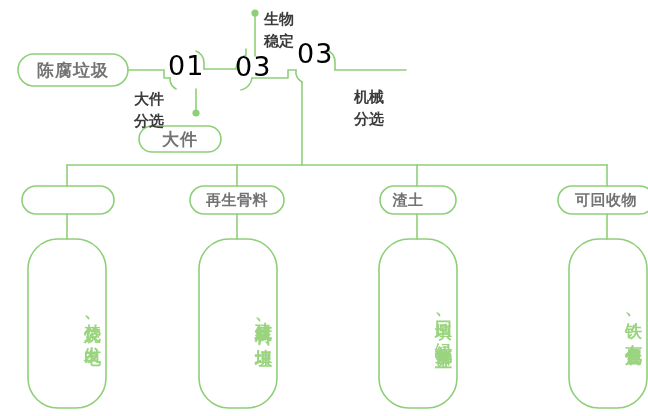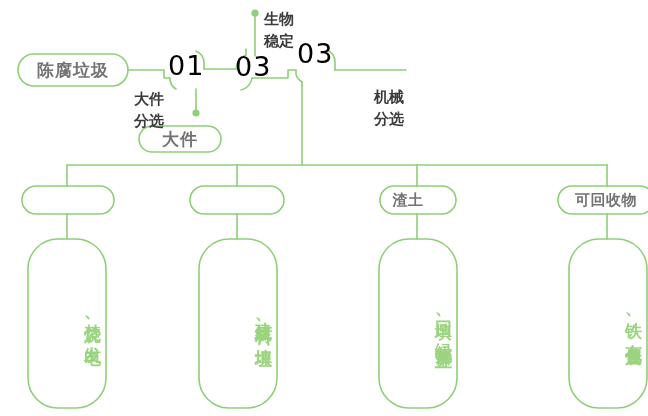--- a/index.html
+++ b/index.html
@@ -119,25 +119,26 @@
   <div class="pilltext" style="left:18px;top:61px;width:110px;text-align:center;">陈腐垃圾</div>
 
   <div class="stepnum" style="left:168px;top:52px;">01</div>
   <div class="stepnum" style="left:235px;top:53px;">03</div>
   <div class="stepnum" style="left:297px;top:40px;">03</div>
 
   <div class="lbl" style="left:134px;top:88px;text-align:left;">大件
 分选</div>
   <div class="lbl" style="left:264px;top:8px;text-align:left;">生物
 稳定</div>
-  <div class="lbl" style="left:354px;top:86px;text-align:center;margin-left:20px;">机械
+  <div class="lbl" style="left:354px;top:86px;text-align:center;">机械
 分选</div>
 
   <div class="pilltext" style="left:139px;top:130px;width:82px;text-align:center;">大件</div>
 
+  <div class="pilltext small" style="left:190px;top:191px;width:94px;text-align:center;">再生骨料</div>
   <div class="pilltext small" style="left:380px;top:191px;width:56px;text-align:center;">渣土</div>
   <div class="pilltext small" style="left:558px;top:191px;width:96px;text-align:center;">可回收物</div>
 
   <div class="vtext" style="left:28px;top:239px;width:78px;height:169px;">焚烧、发电</div>
   <div class="vtext" style="left:199px;top:239px;width:78px;height:169px;">建筑材料、填埋</div>
   <div class="vtext" style="left:379px;top:239px;width:78px;height:169px;">回填、绿化营养土</div>
   <div class="vtext" style="left:569px;top:239px;width:78px;height:169px;">铁、有色金属</div>
 
 </div>
 

